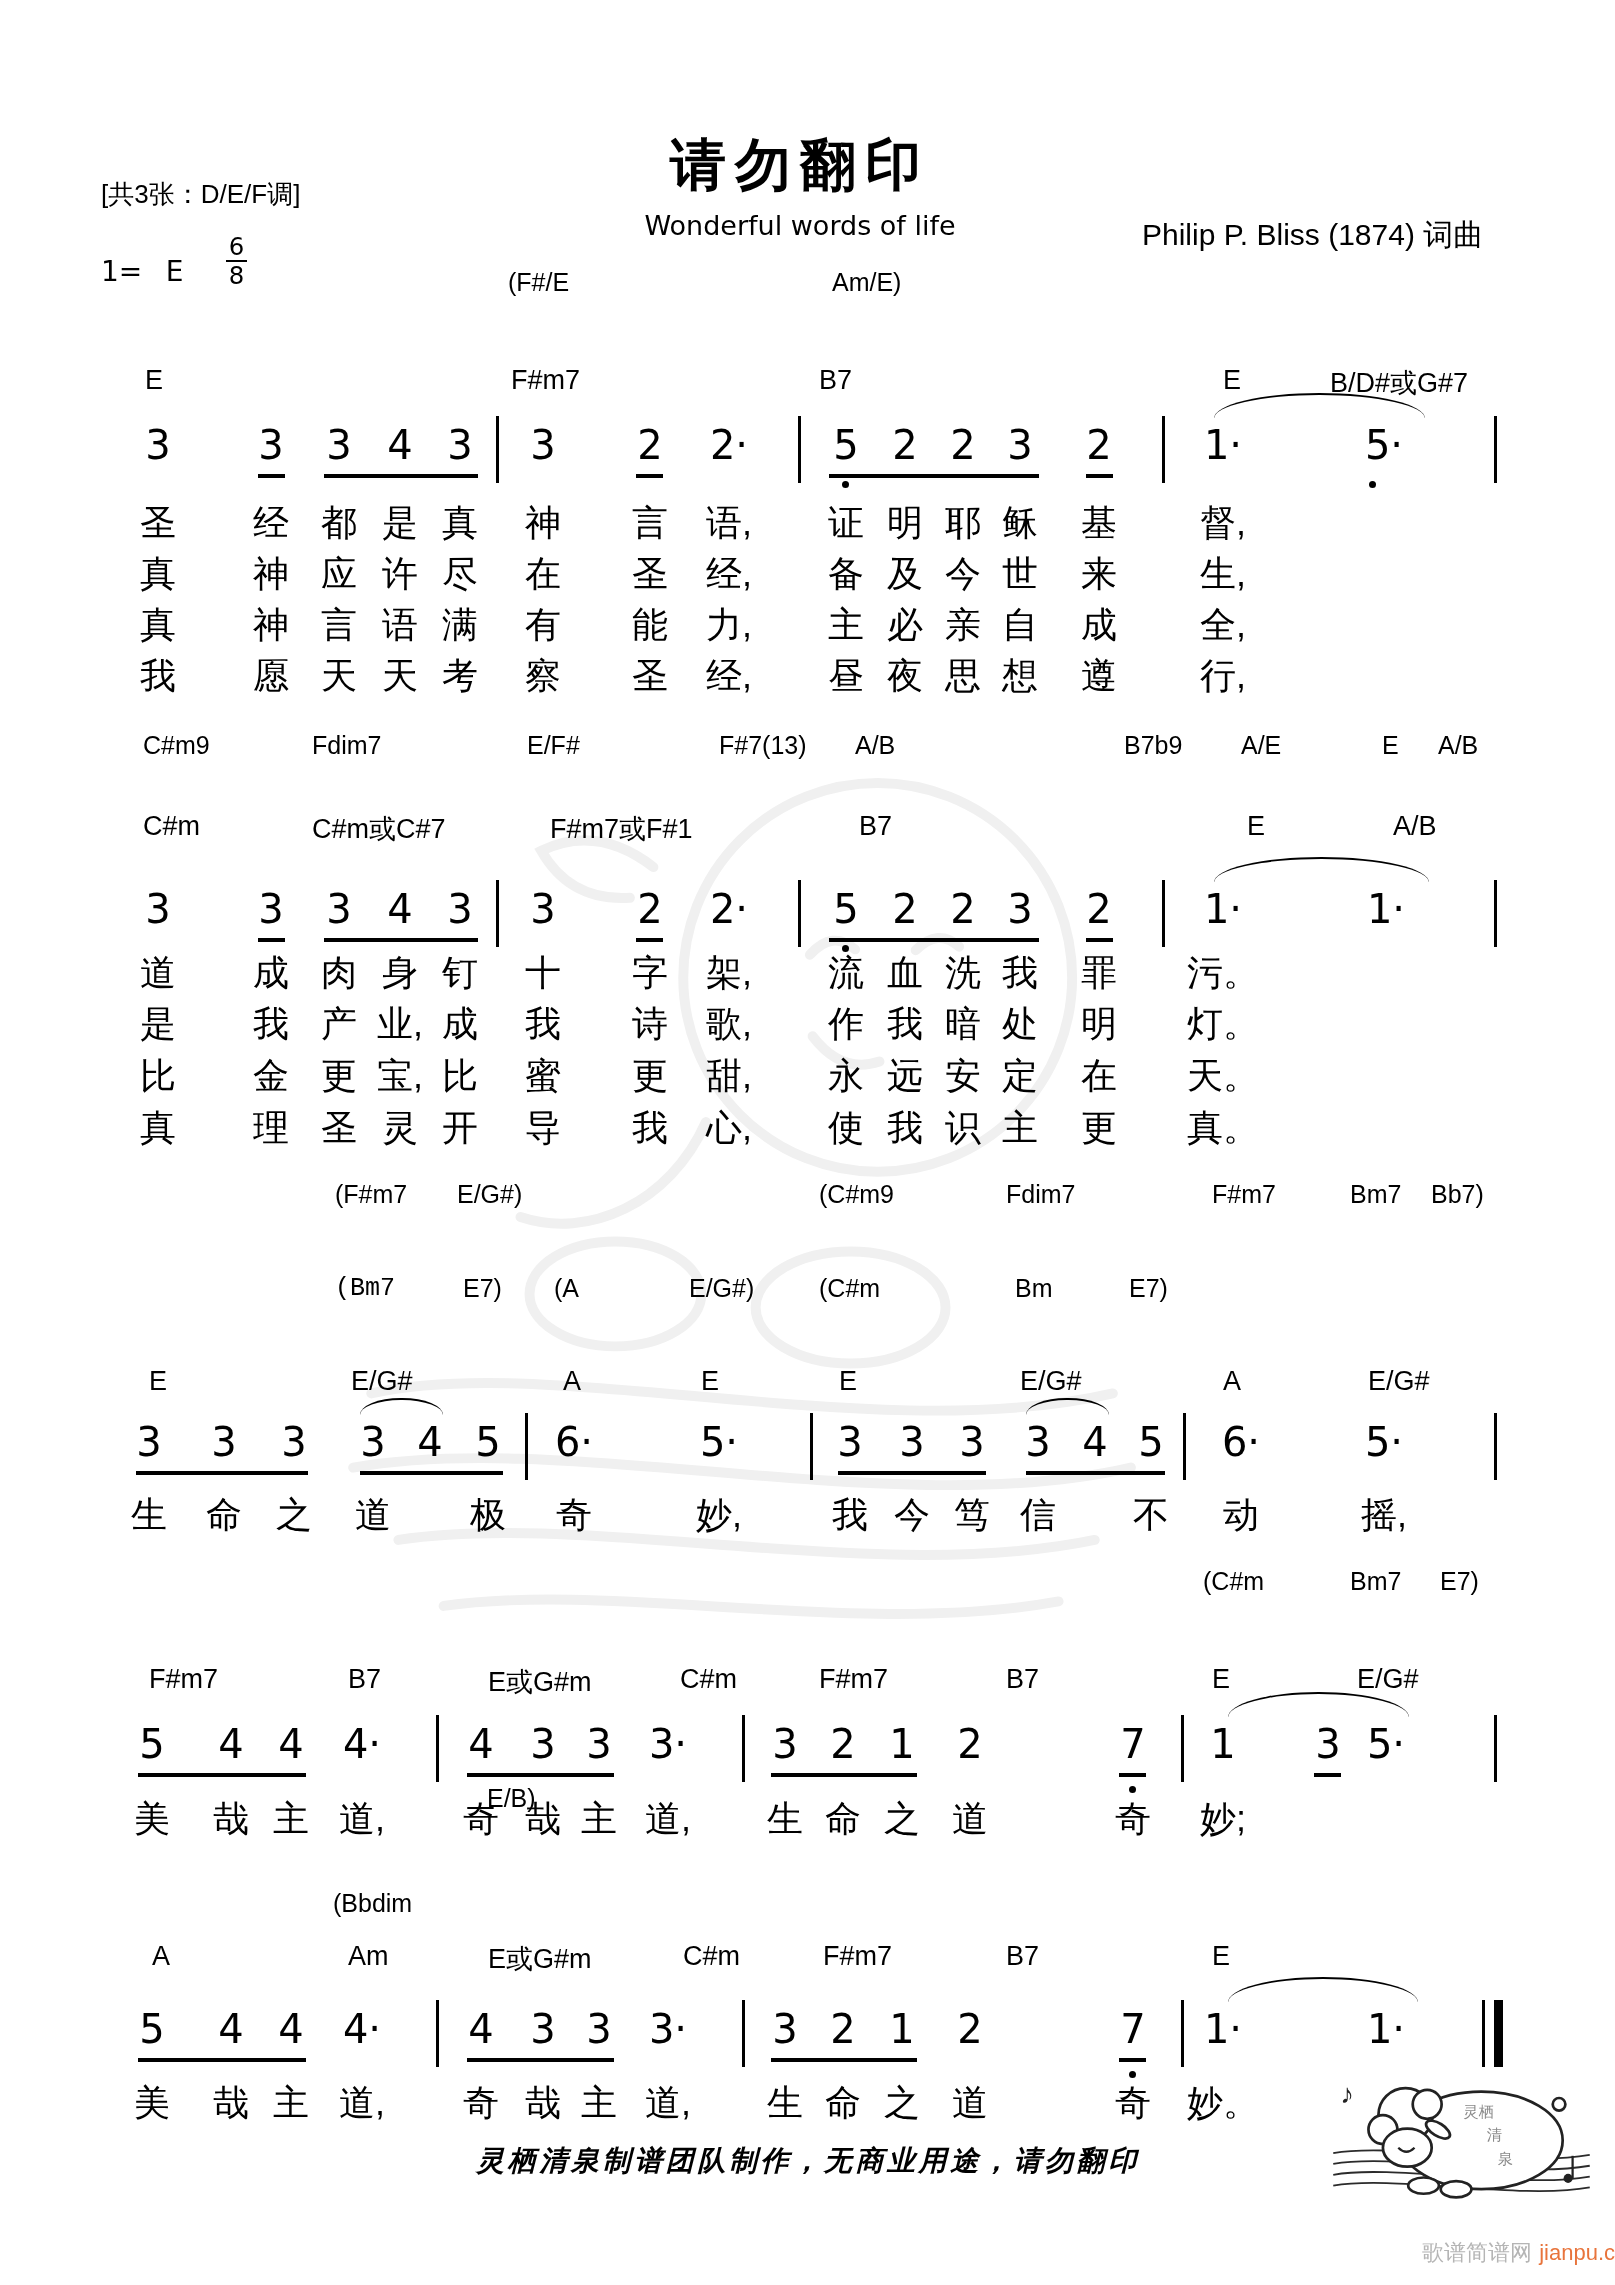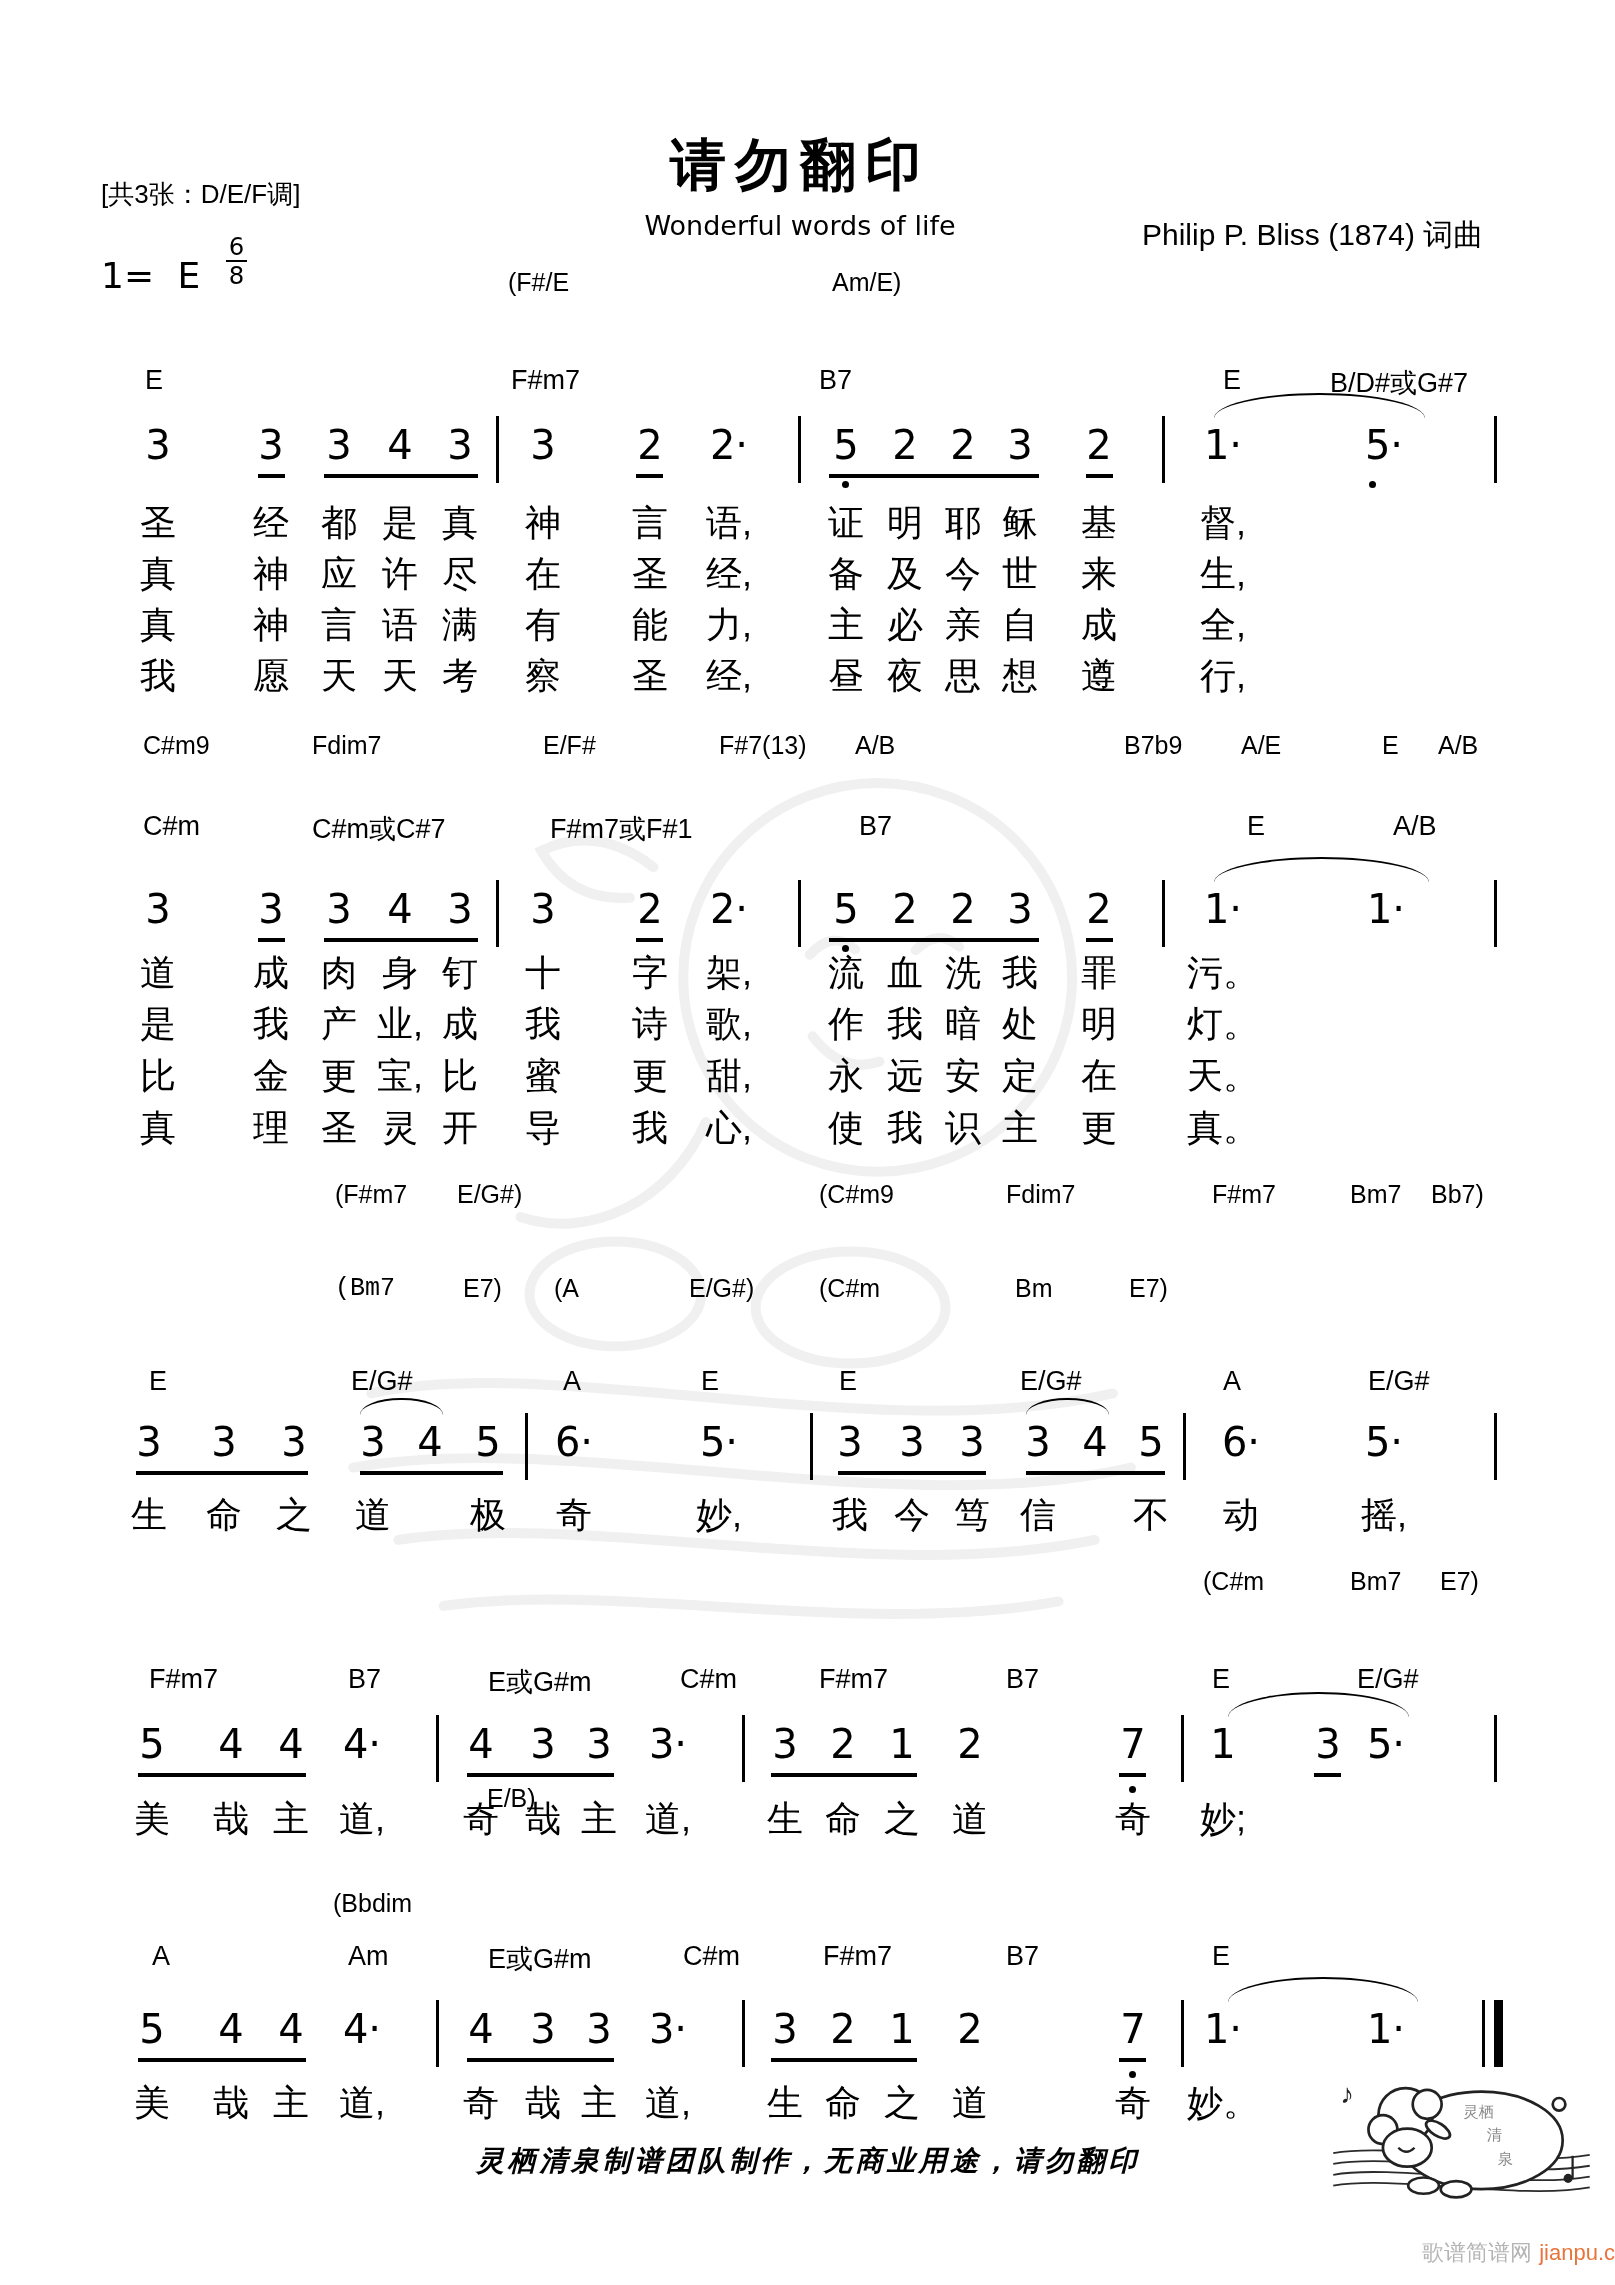--- a/index.html
+++ b/index.html
@@ -7,21 +7,21 @@
     width:1616px;height:2285px;position:relative;background:#ffffff;
     font-family:"Liberation Sans",sans-serif;color:#000;overflow:hidden;
   }
   
   .sheets-note{position:absolute;left:101px;top:177px;font-size:26px;white-space:nowrap}
   .title{position:absolute;left:800px;top:128px;transform:translateX(-50%);
          font-size:56px;font-weight:bold;letter-spacing:9px;white-space:nowrap}
   .subtitle{position:absolute;left:800px;top:210px;transform:translateX(-50%);
             font-size:27px;white-space:nowrap;font-family:"DejaVu Sans",sans-serif}
   .credit{position:absolute;left:1142px;top:215px;font-size:30px;white-space:nowrap}
-  .keyrow{position:absolute;left:101px;top:255px;font-size:36px;font-family:"DejaVu Sans",sans-serif}
+  .keyrow{position:absolute;left:101px;top:255px;font-size:28px;font-family:"DejaVu Sans",sans-serif}
   .keyrow .k{margin-right:23.5px}
   .meter{position:absolute;left:226px;top:233px;display:inline-flex;flex-direction:column;
          align-items:center;font-size:24.4px;line-height:1.12;font-family:"DejaVu Sans",sans-serif}
   .meter .den{border-top:2.7px solid #000;padding:0 2.7px}
   .meter .num{padding:0 2.7px}
   
   .chord{position:absolute;font-size:27px;white-space:nowrap}
   .chord.small{font-size:25px}
   .note{position:absolute;font-size:40px;font-family:"DejaVu Sans",sans-serif;
         transform:translateX(-50%);white-space:nowrap;line-height:1}
@@ -71,21 +71,21 @@
 <div class="meter">
   <span class="num">6</span>
   <span class="den">8</span>
 </div>
 
 <div id="score">
     <span class="chord small" style="position: absolute; left: 508px; top: 268px;">(F#/E</span>
     <span class="chord small" style="position: absolute; left: 832px; top: 268px;">Am/E)</span>
     <span class="chord small" style="position: absolute; left: 143px; top: 731px;">C#m9</span>
     <span class="chord small" style="position: absolute; left: 312px; top: 731px;">Fdim7</span>
-    <span class="chord small" style="position: absolute; left: 543px; top: 731px;">E/F#</span>
+    <span class="chord small" style="position: absolute; left: 527px; top: 731px;">E/F#</span>
     <span class="chord small" style="position: absolute; left: 719px; top: 731px;">F#7(13)</span>
     <span class="chord small" style="position: absolute; left: 855px; top: 731px;">A/B</span>
     <span class="chord small" style="position: absolute; left: 1124px; top: 731px;">B7b9</span>
     <span class="chord small" style="position: absolute; left: 1241px; top: 731px;">A/E</span>
     <span class="chord small" style="position: absolute; left: 1382px; top: 731px;">E</span>
     <span class="chord small" style="position: absolute; left: 1438px; top: 731px;">A/B</span>
     <span class="chord small" style="position: absolute; left: 335px; top: 1180px;">(F#m7</span>
     <span class="chord small" style="position: absolute; left: 457px; top: 1180px;">E/G#)</span>
     <span class="chord small" style="position: absolute; left: 819px; top: 1180px;">(C#m9</span>
     <span class="chord small" style="position: absolute; left: 1006px; top: 1180px;">Fdim7</span>

